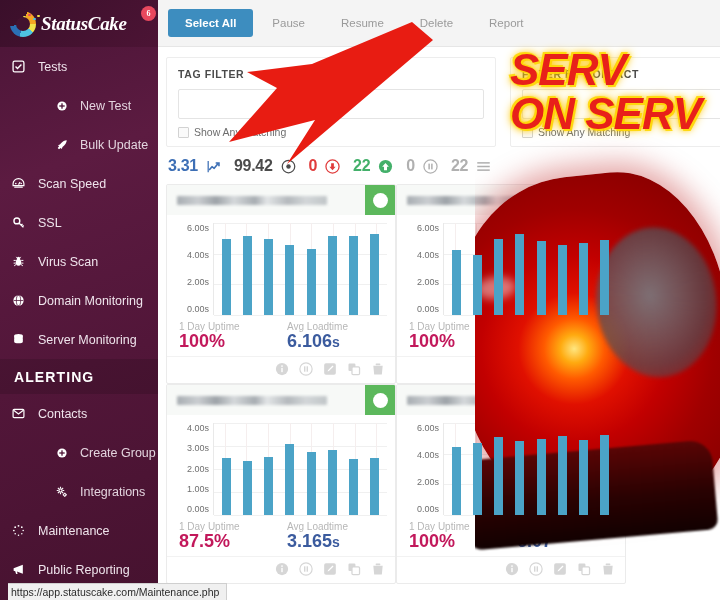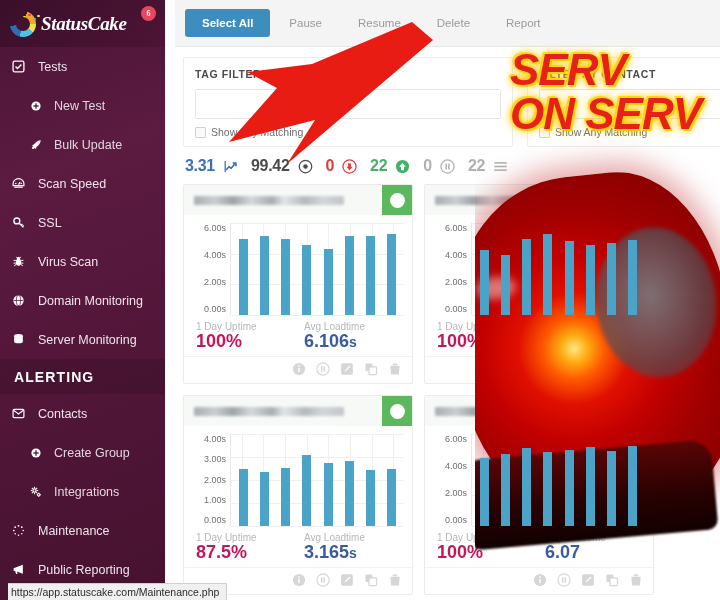--- a/index.html
+++ b/index.html
@@ -44,36 +44,36 @@
   }
   .logo-badge{
     position:absolute; right:9px; top:6px; width:15px;height:15px;border-radius:50%;
     background:#e8485e; color:#fff; font-size:8px; line-height:15px; text-align:center;
     font-weight:bold;
   }
   .nav-item{
     display:flex; align-items:center; height:39px; padding-left:12px;
     color:#efe4ec; font-size:12.5px; cursor:pointer; white-space:nowrap;
   }
-  .nav-item.sub{ padding-left:30px; color:#e3d4de; }
+  .nav-item.sub{ padding-left:30px; color:#e3d4de;margin-left:26px; }
   .nav-item .ic{
     width:22px; flex:0 0 22px; display:flex; align-items:center; justify-content:flex-start;
     color:#fff;
   }
   .nav-item.sub .ic{ width:20px; flex:0 0 20px; }
   .nav-item .lbl{ margin-left:4px; }
   .nav-section{
     color:#ffffff; font-size:14px; font-weight:bold; letter-spacing:1.1px;
     padding:10px 0 9px 14px;
     background:rgba(0,0,0,.13);
   }
   svg.i{ display:block; }
   
   #main{
-    position:absolute; left:175px; top:0; right:0; height:600px;
+    position:absolute; left:158px; top:0; right:0; height:600px;
     background:#ffffff; overflow:hidden;
   }
   #toolbar{
     height:47px; background:#f4f4f4; border-bottom:1px solid #e6e6e6;
     display:flex; align-items:center; padding-left:10px; gap:2px;
   }
   .tb-btn{
     font-size:11.5px; color:#9a9a9a; padding:8px 17px; border-radius:3px;
     cursor:pointer; background:transparent; border:none;
     font-family:"Liberation Sans", sans-serif;
@@ -101,21 +101,21 @@
     flex:0 0 auto;
   }
   .chk-lbl{ font-size:10.5px; color:#6d6d6d; margin-left:5px; }
   
   #stats{
     display:flex; align-items:center; padding:10px 0 9px 10px; gap:13px;
   }
   .stat{ display:flex; align-items:center; font-size:16px; font-weight:bold; gap:8px; }
   .stat .sv{ letter-spacing:-.3px; }
   
-  #cards{ display:flex; flex-wrap:wrap; gap:11px; padding:0 8px; }
+  #cards{ display:flex; flex-wrap:wrap; gap:0; padding:0 8px; }
   .card{
     width:230px; background:#fff; border:1px solid #ebebeb; border-radius:2px;
     position:relative; overflow:hidden;
   }
   .card-head{
     height:30px; background:#f7f9f7; display:flex; align-items:center;
     padding-left:10px; position:relative;
   }
   .blur-bar{
     height:9px; border-radius:1px;

